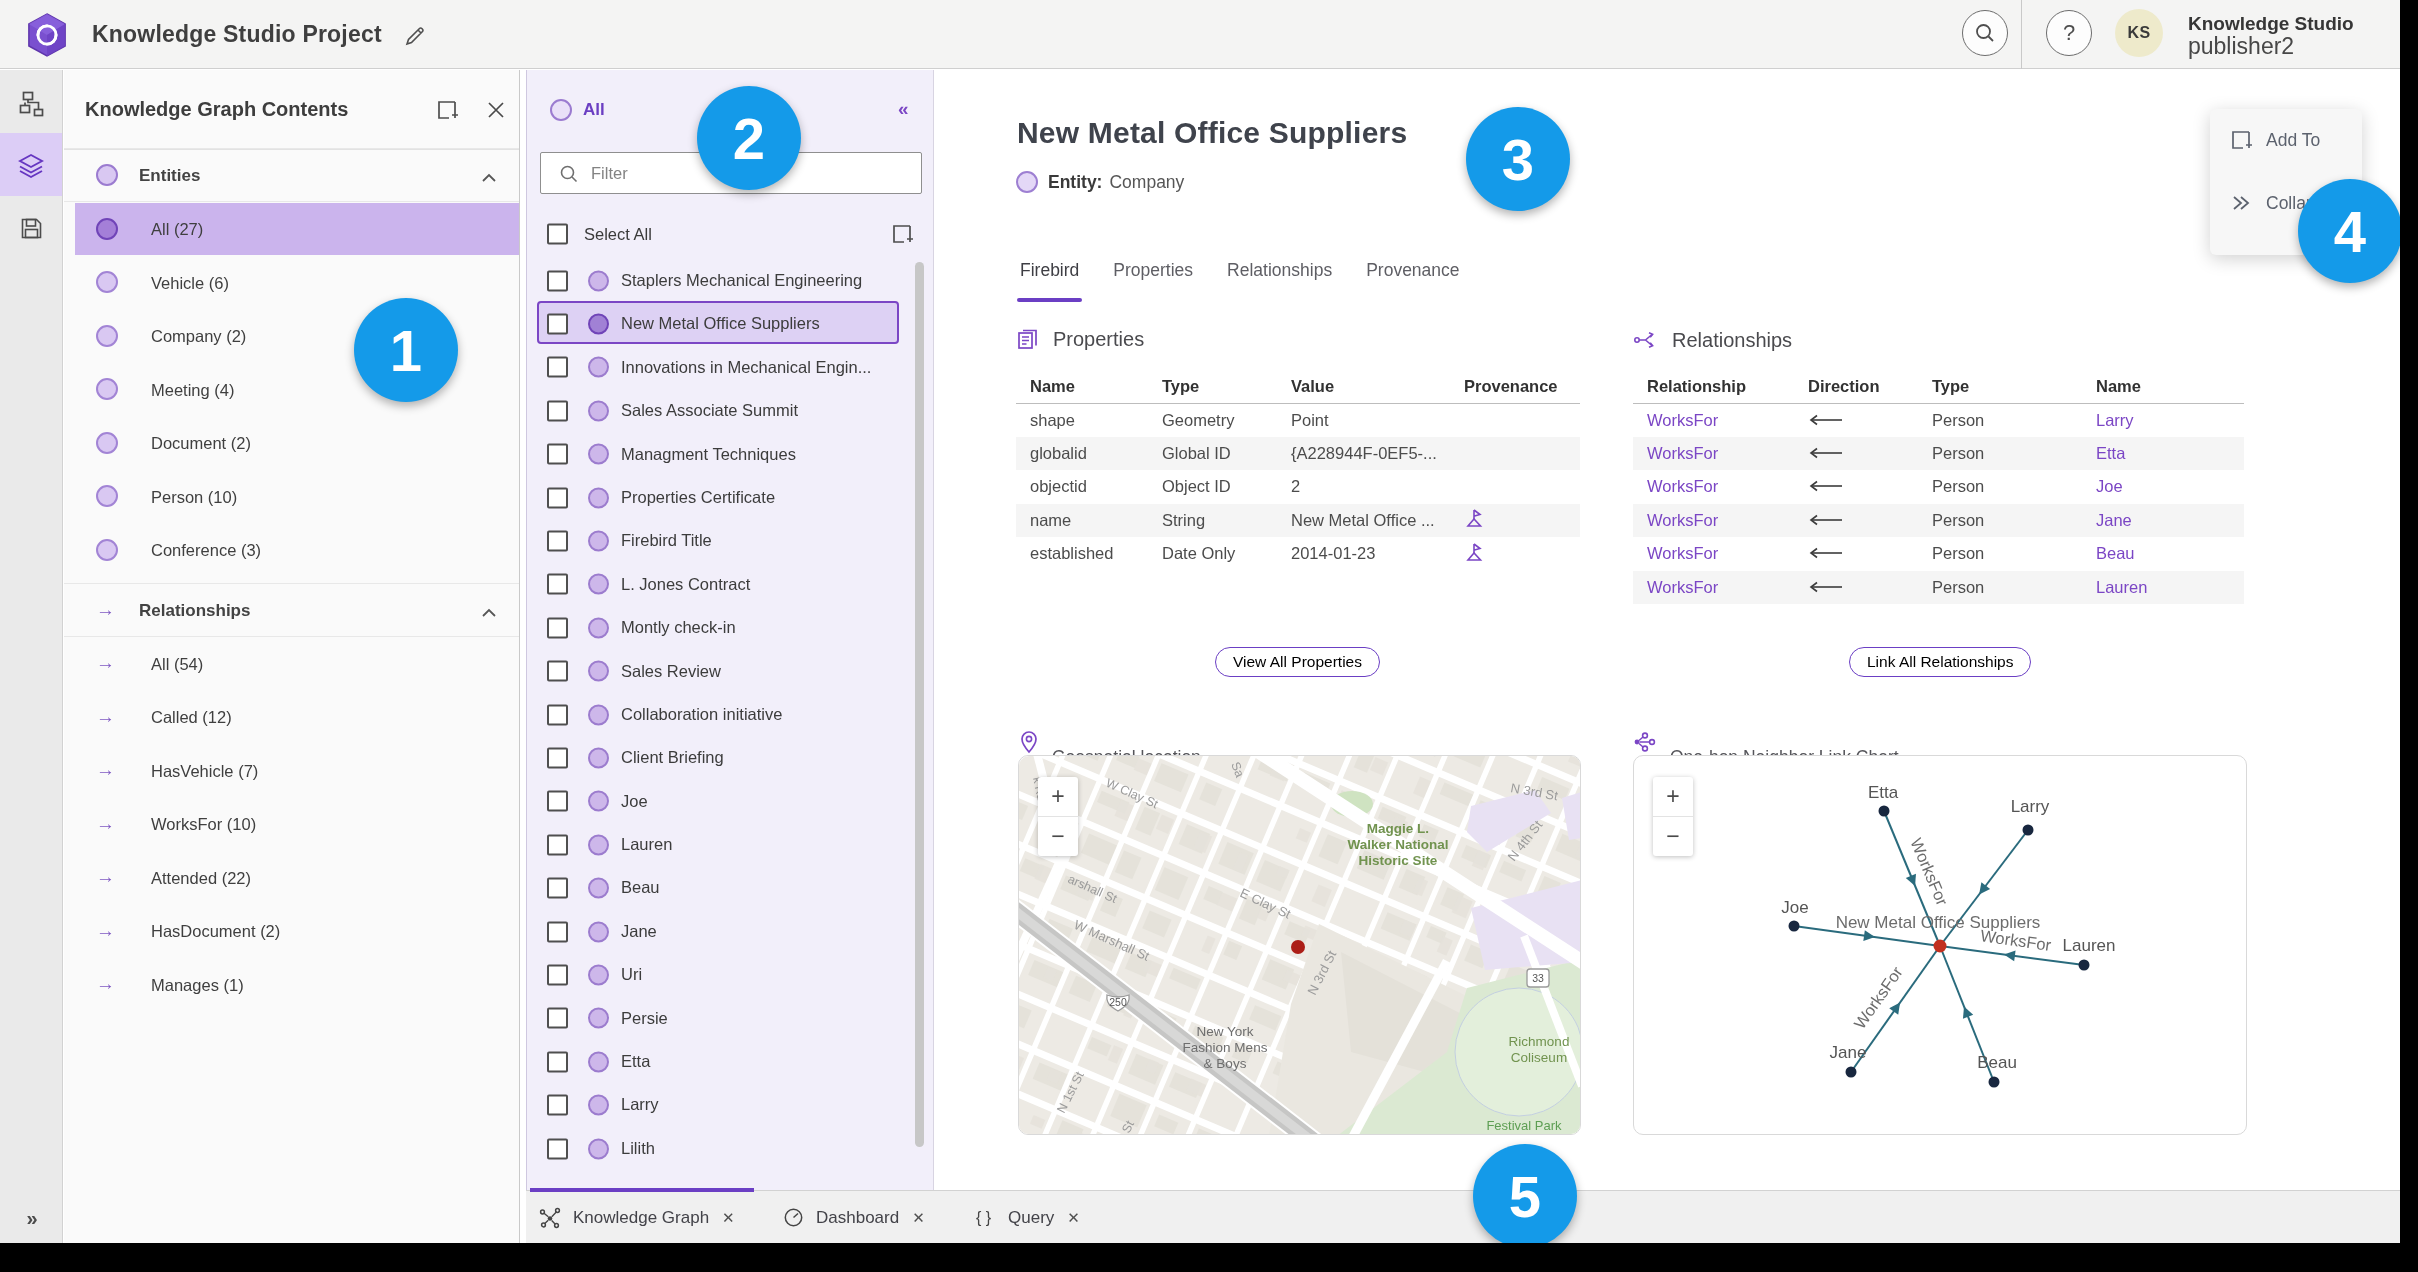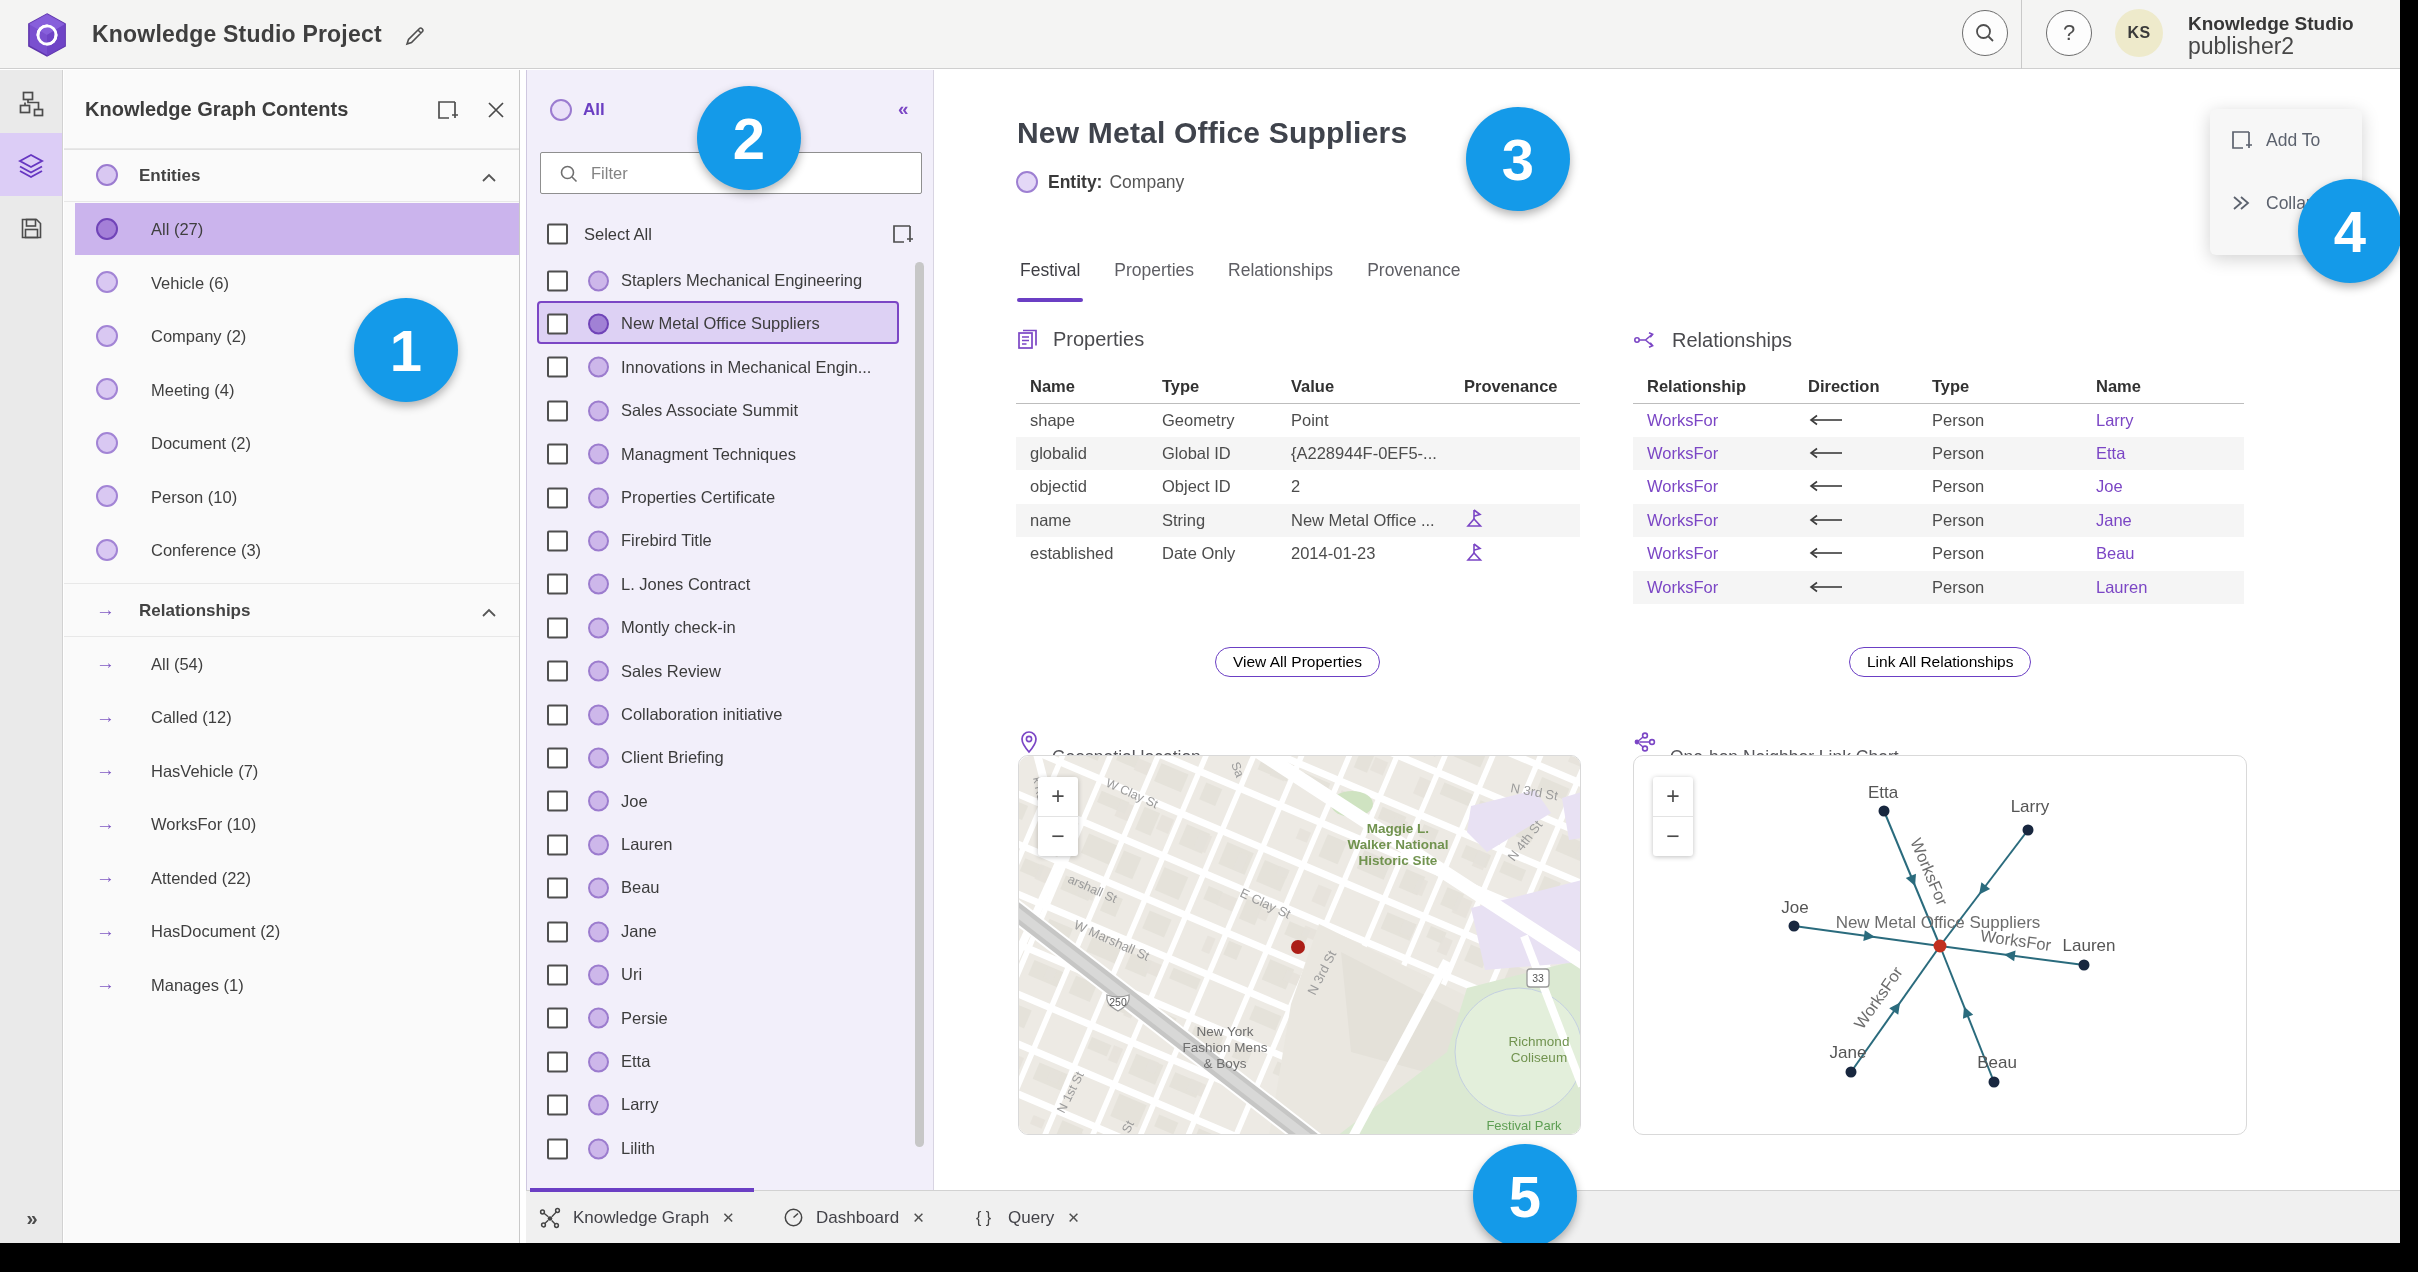--- a/index.html
+++ b/index.html
@@ -401,21 +401,21 @@
     </div>
 
     <div class="main">
       <div class="doc-title">New Metal Office Suppliers</div>
       <div class="entity-row">
         <div class="ecircle"></div>
         <div class="elabel">Entity:</div>
         <div class="evalue">Company</div>
       </div>
       <div class="tabs" id="main-tabs">
-          <div class="tab active">Festival</div>
+          <div class="tab active">Firebird</div>
           <div class="tab">Properties</div>
           <div class="tab">Relationships</div>
           <div class="tab">Provenance</div>
         </div>
 
       <div class="sec-head" style="left:81px; top:258px;">
         <svg width="23" height="23" viewBox="0 0 23 23">
           <rect x="3" y="5" width="13" height="15" fill="none" stroke="#7b46c5" stroke-width="1.7"></rect>
           <path d="M7 2.5 h13 v15" fill="none" stroke="#7b46c5" stroke-width="1.7"></path>
           <path d="M6 9 h7 M6 12.5 h7 M6 16 h4.5" stroke="#7b46c5" stroke-width="1.5"></path>

